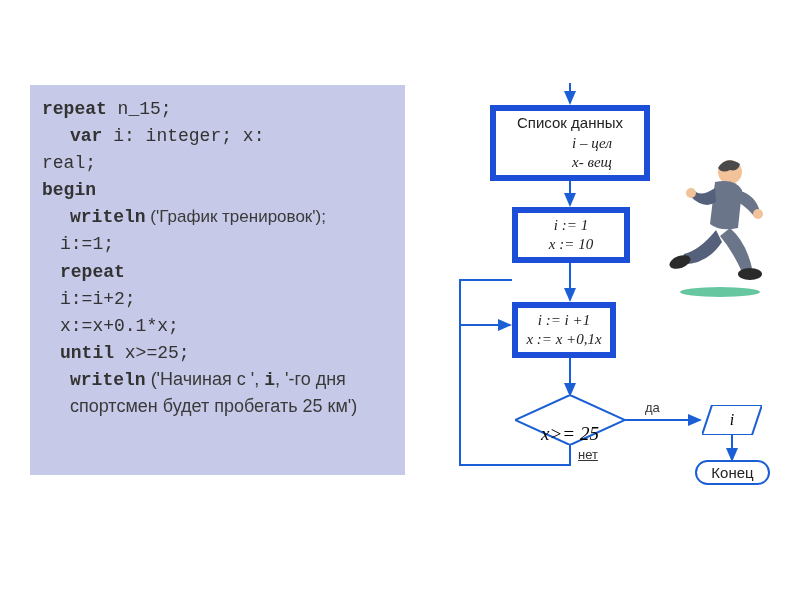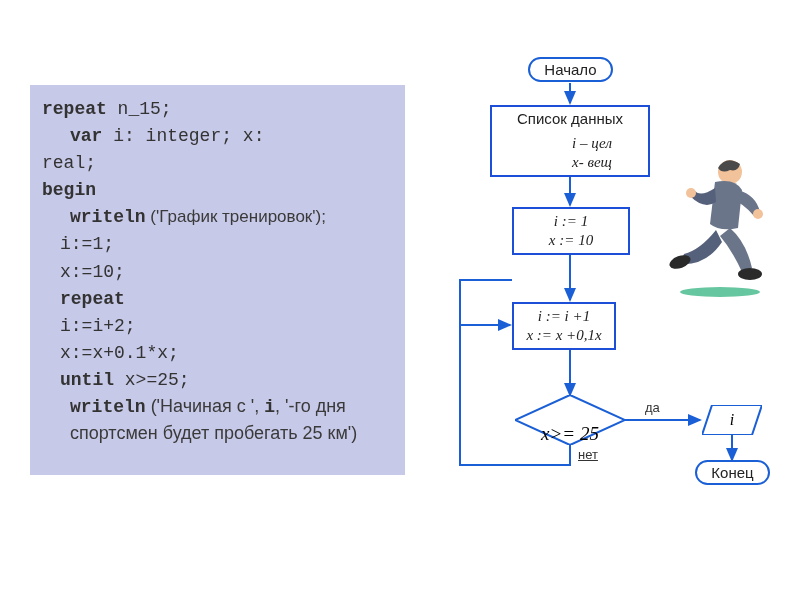--- a/index.html
+++ b/index.html
@@ -34,21 +34,21 @@
     border: 2.5px solid #1a5fd6;
     border-radius: 18px;
     background: #fff;
     text-align: center;
     font-size: 15px;
     color: #222;
     padding: 2px 0;
   }
   .proc {
     position: absolute;
-    border: 2px solid #1d4ed8;
+    border: 6px solid #1d4ed8;
     background: #fff;
     text-align: center;
     font-size: 15px;
     color: #222;
     font-family: "Times New Roman", serif;
     padding: 3px 0;
     line-height: 1.25;
   }
   .proc .it { font-style: italic; }
   .decision {
@@ -86,21 +86,20 @@
 </head>
 <body>
 
 <div class="code-panel">
   <div><span class="kw">repeat</span><span class="mono"> n_15;</span></div>
   <div style="padding-left:28px;"><span class="kw">var</span><span class="mono"> i: integer; x: </span></div>
   <div><span class="mono">real;</span></div>
   <div><span class="kw">begin</span></div>
   <div style="padding-left:28px;"><span class="kw">writeln</span><span class="txt" style="font-size:17px;"> ('График тренировок');</span></div>
   <div style="padding-left:18px;"><span class="mono">i:=1;</span></div>
-  <div style="padding-left:18px;"><span class="mono">x:=10;</span></div>
   <div style="padding-left:18px;"><span class="kw">repeat</span></div>
   <div style="padding-left:18px;"><span class="mono">i:=i+2;</span></div>
   <div style="padding-left:18px;"><span class="mono">x:=x+0.1*x;</span></div>
   <div style="padding-left:18px;"><span class="kw">until</span><span class="mono"> x&gt;=25;</span></div>
   <div style="padding-left:28px;"><span class="kw">writeln</span><span class="txt"> ('Начиная с ', </span><span class="kw">i</span><span class="txt">, '-го    дня спортсмен будет пробегать 25 км')</span></div>
 </div>
 
 <div class="flow">
 
   <svg class="connectors">
@@ -119,23 +118,20 @@
     <line x1="150" y1="295" x2="150" y2="340" stroke="#1a5fd6" stroke-width="2" marker-end="url(#ah)"></line>
 
     <polyline points="150,390 150,410 40,410 40,225 92,225" fill="none" stroke="#1a5fd6" stroke-width="2"></polyline>
     <polyline points="40,225 40,270 90,270" fill="none" stroke="#1a5fd6" stroke-width="2" marker-end="url(#ah)"></polyline>
 
     <line x1="205" y1="365" x2="280" y2="365" stroke="#1a5fd6" stroke-width="2" marker-end="url(#ah)"></line>
 
     <line x1="312" y1="380" x2="312" y2="405" stroke="#1a5fd6" stroke-width="2" marker-end="url(#ah)"></line>
   </svg>
 
-  <div class="term" style="left:108px; top:2px; width:85px;">
-    <span>Начало</span>
-  </div>
 
   <div class="proc" style="left:70px; top:50px; width:160px; font-family:Arial,sans-serif;">
     <span>Список данных</span>
   </div>
   <div class="proc" style="left:70px; top:76px; width:160px; border-top:none;padding-left:44px;">
     <div><span class="it">i – цел</span></div>
     <div><span class="it">x- вещ</span></div>
   </div>
 
   <div class="proc" style="left:92px; top:152px; width:118px;">

